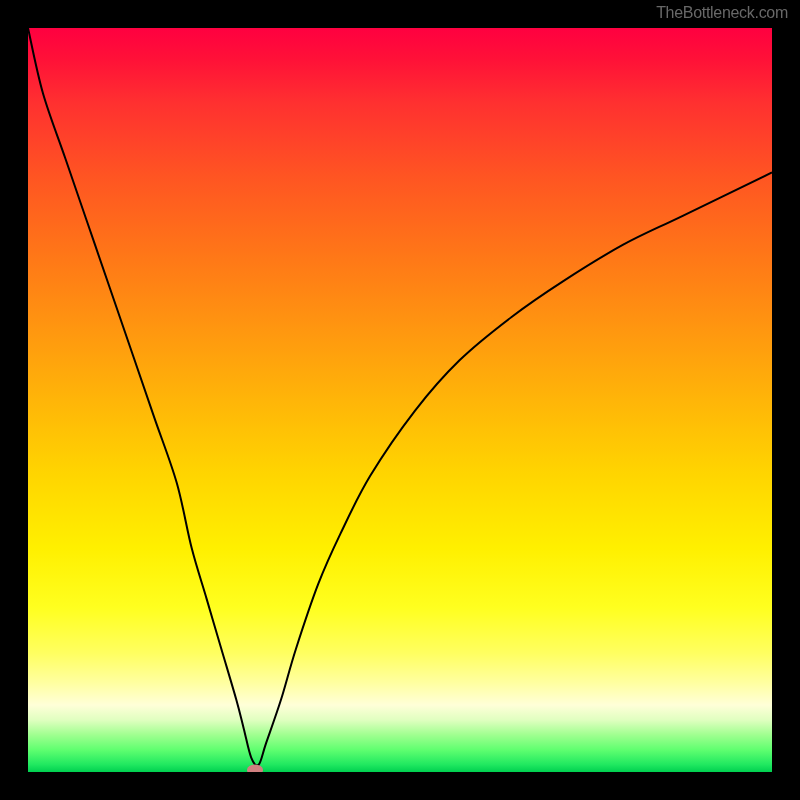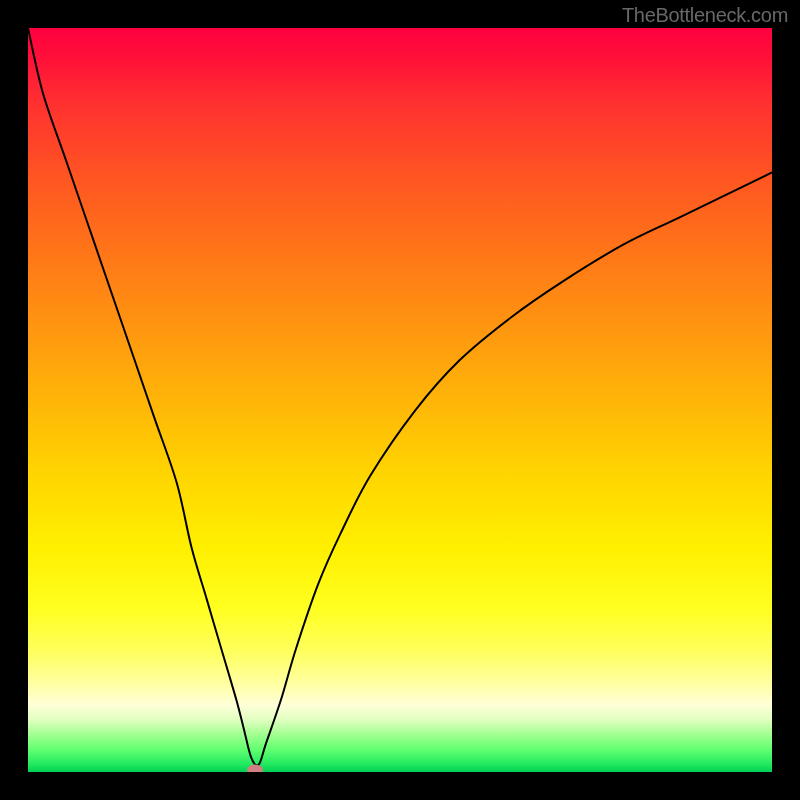--- a/index.html
+++ b/index.html
@@ -47,21 +47,21 @@
     position: absolute;
     inset: 0;
     width: 100%;
     height: 100%;
   }
   .watermark {
     position: absolute;
     top: 4px;
     right: 12px;
     color: #686868;
-    font-size: 20px;
+    font-size: 16px;
     font-weight: 400;
     letter-spacing: -0.3px;
   }
   .marker {
     position: absolute;
     width: 16px;
     height: 11px;
     background: #d08080;
     border-radius: 50%;
     transform: translate(-50%, -50%);

